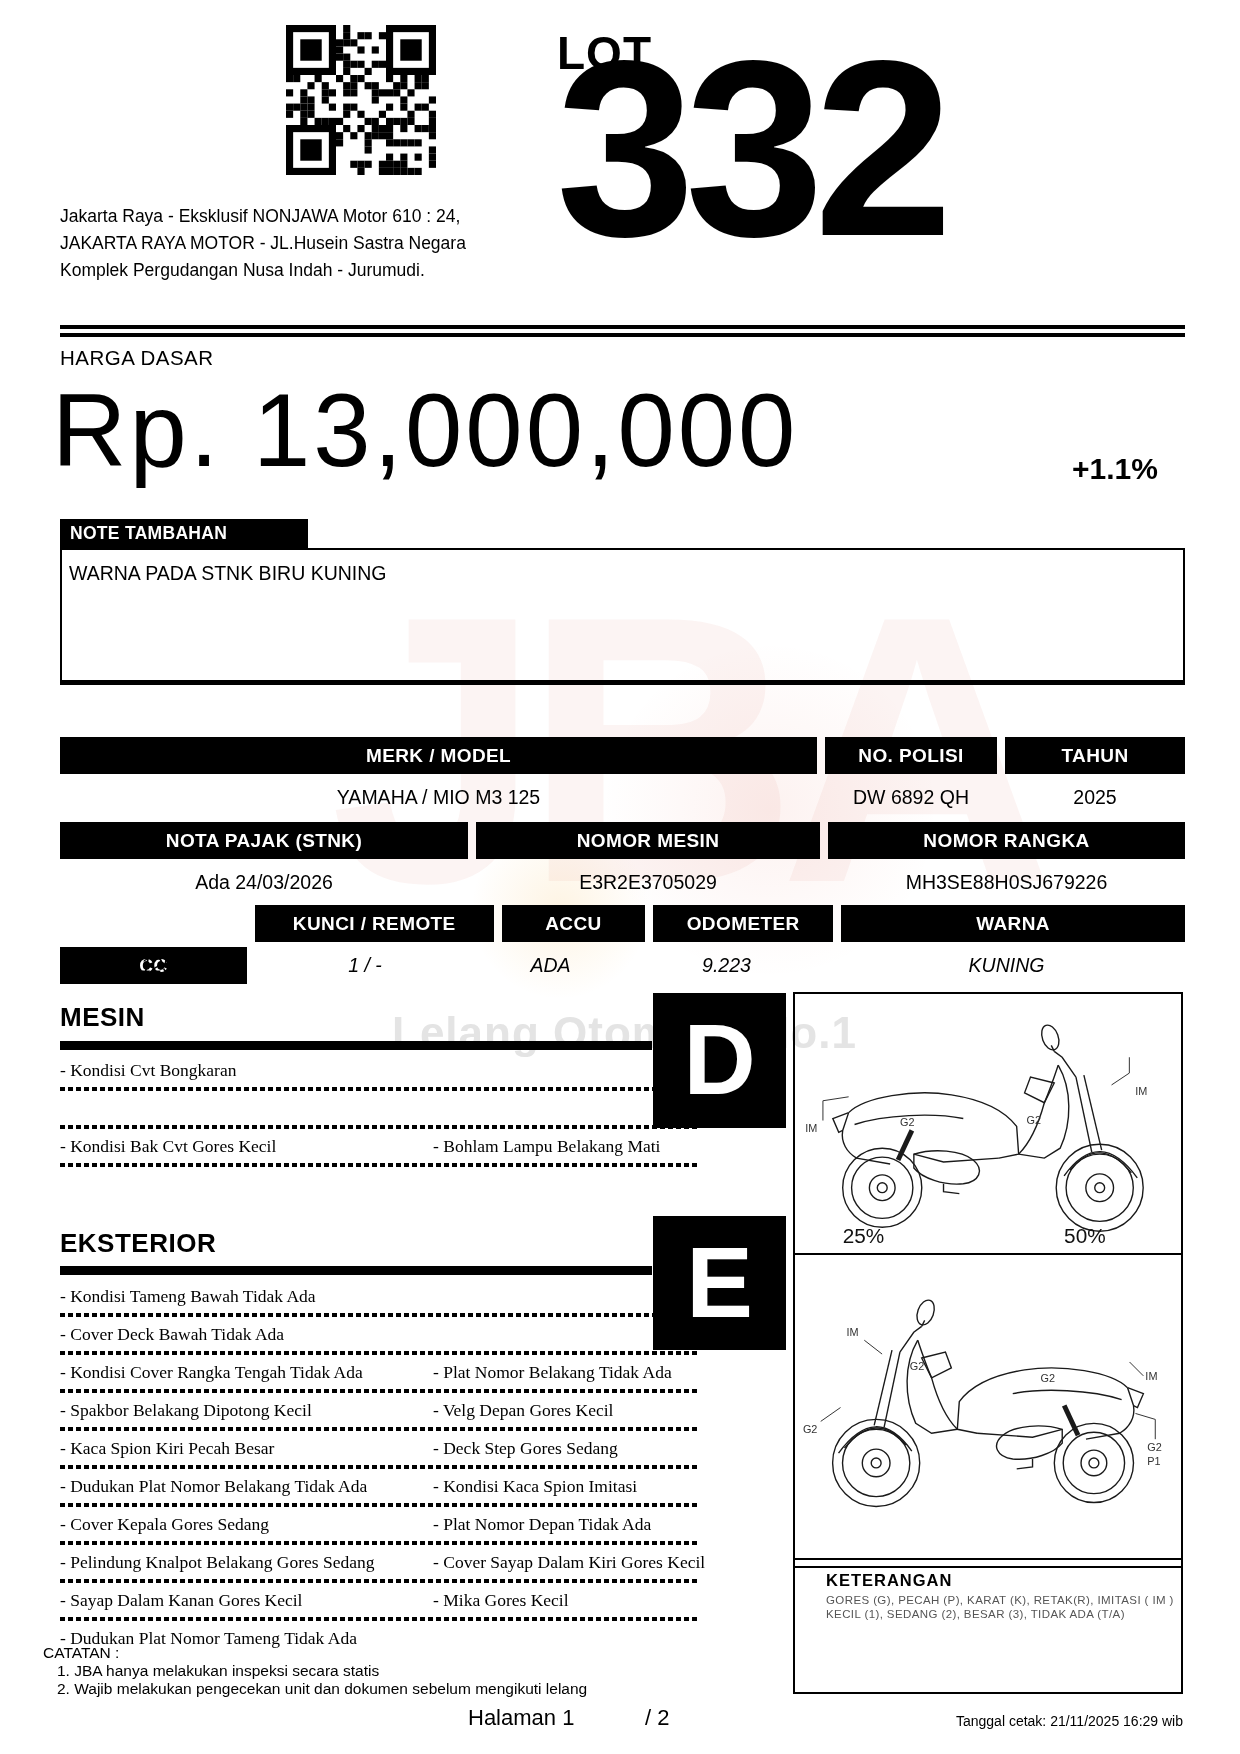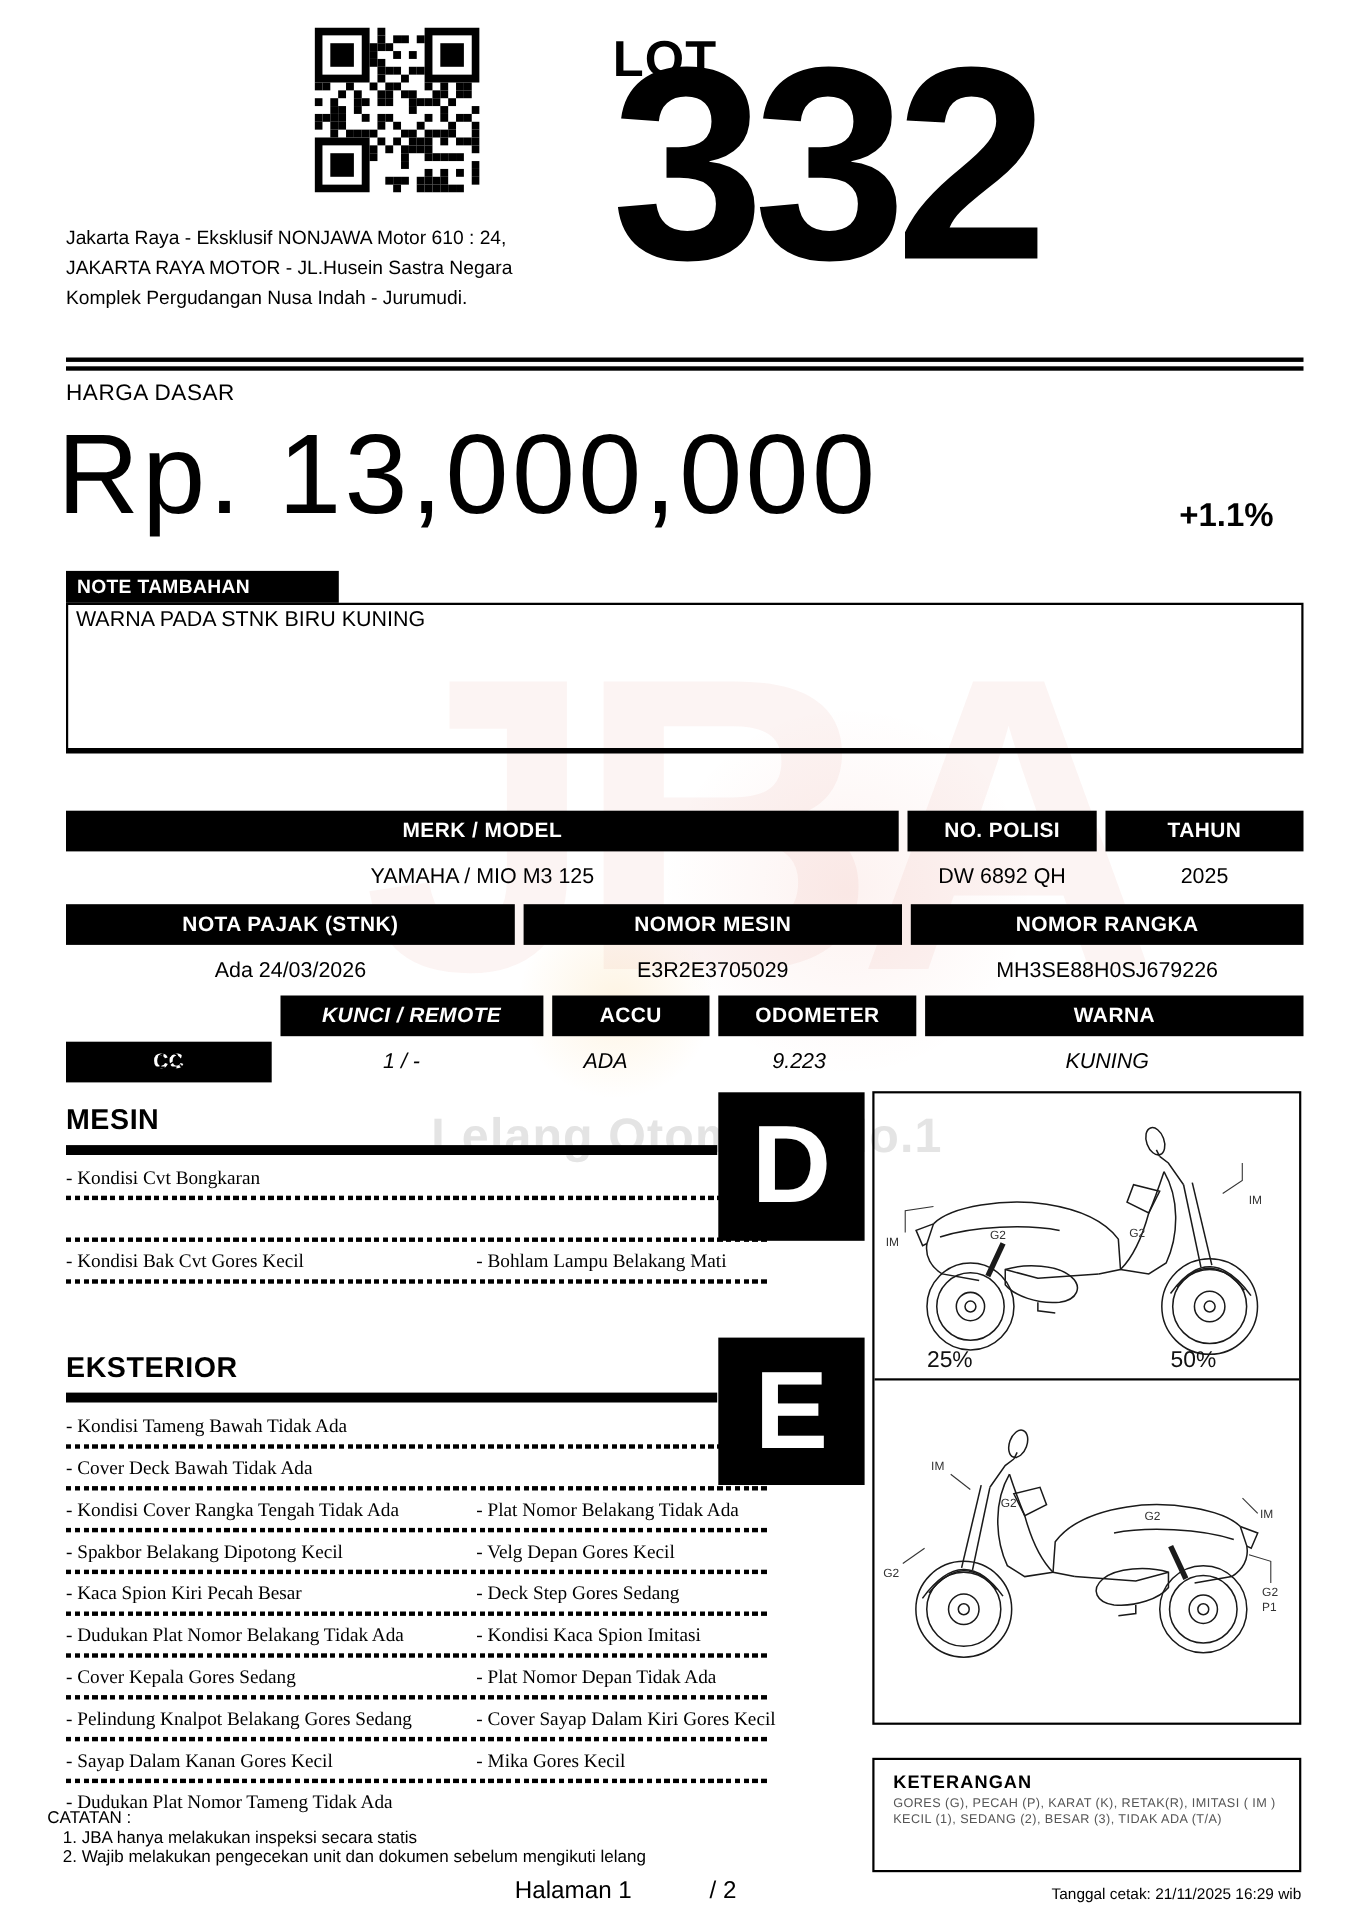--- a/index.html
+++ b/index.html
@@ -24,21 +24,21 @@
 
   .dbl-rule{left:60px;top:325px;width:1125px;height:4px;border-top:4px solid #000;border-bottom:4px solid #000;}
 
   .harga-label{left:60px;top:346px;font-size:20.5px;letter-spacing:.5px;}
   .harga-amount{left:52px;top:372px;font-size:103px;letter-spacing:3px;white-space:nowrap;}
   .harga-pct{left:1072px;top:452px;font-size:30px;font-weight:bold;}
 
   .note-label{left:60px;top:519px;width:248px;height:29px;background:#000;color:#fff;
               font-size:17.5px;font-weight:bold;line-height:29px;padding-left:10px;box-sizing:border-box;letter-spacing:.3px;}
   .note-box{left:60px;top:548px;width:1125px;height:137px;border:2px solid #000;border-bottom-width:5px;box-sizing:border-box;}
-  .note-text{padding:2px 7px;font-size:19.5px;}
+  .note-text{padding:12px 7px;font-size:19.5px;}
 
   .srow{position:absolute;left:60px;width:1125px;display:flex;gap:8px;}
   .hcell{background:#000;color:#fff;font-weight:bold;font-size:19px;height:37px;line-height:37px;
          text-align:center;letter-spacing:.4px;box-sizing:border-box;}
   .vcell{font-size:19.5px;height:30px;line-height:30px;text-align:center;}
 
   .sec-title{font-size:26px;font-weight:bold;letter-spacing:.5px;}
   .sec-bar{width:592px;height:9px;background:#000;}
 
   .clist{width:640px;}
@@ -48,21 +48,21 @@
   .crow .dots{position:absolute;left:0;right:0;bottom:3px;height:4px;
         background-image:repeating-linear-gradient(90deg,#000 0,#000 5px,transparent 5px,transparent 8px);}
 
   .grade-box{width:133px;height:135px;background:#000;color:#fff;text-align:center;}
   .grade-box span{font-size:100px;font-weight:bold;line-height:133px;}
 
   .diagram-box{left:793px;top:992px;width:390px;height:576px;border:2px solid #000;box-sizing:border-box;background:transparent;}
   .diag1{height:261px;border-bottom:2px solid #000;box-sizing:border-box;}
   .diag2{height:311px;}
 
-  .ket-box{left:793px;top:1598px;width:390px;height:104px;border:2px solid #000;box-sizing:border-box;}
+  .ket-box{left:793px;top:1558px;width:390px;height:136px;border:2px solid #000;box-sizing:border-box;padding-left:14px;}
   .ket-title{margin:11px 0 4px 17px;font-size:16.5px;font-weight:bold;letter-spacing:1px;}
   .ket-line{margin:2px 0 0 17px;font-size:11.5px;color:#555;letter-spacing:.4px;}
 
   .catatan{left:43px;top:1644px;font-size:15.5px;line-height:18px;}
   .catatan .item{margin-left:14px;}
 
   .foot-page{left:468px;top:1705px;font-size:22px;}
   .foot-slash{left:645px;top:1705px;font-size:22px;}
   .foot-print{left:795px;top:1713px;width:388px;text-align:right;font-size:14px;}
 
@@ -261,21 +261,21 @@
     <div class="hcell" style="width:357px;">NOMOR RANGKA</div>
   </div>
   <div class="srow" style="top:867px;">
     <div class="vcell" style="width:408px;">Ada 24/03/2026</div>
     <div class="vcell" style="width:344px;">E3R2E3705029</div>
     <div class="vcell" style="width:357px;">MH3SE88H0SJ679226</div>
   </div>
 
   <div class="srow" style="top:905px;">
     <div class="hcell" style="width:194px;margin-top:42px;">CC</div>
-    <div class="hcell" style="width:248px;font-style:italic;">KUNCI / REMOTE</div>
+    <div class="hcell" style="width:248px;">KUNCI / REMOTE</div>
     <div class="hcell" style="width:149px;">ACCU</div>
     <div class="hcell" style="width:187px;">ODOMETER</div>
     <div class="hcell" style="width:357px;">WARNA</div>
   </div>
   <div class="srow" style="top:950px;font-style:italic;">
     <div class="vcell" style="width:194px;">125</div>
     <div class="vcell" style="width:206px;">1 / -</div>
     <div class="vcell" style="width:149px;">ADA</div>
     <div class="vcell" style="width:187px;">9.223</div>
     <div class="vcell" style="width:357px;">KUNING</div>

